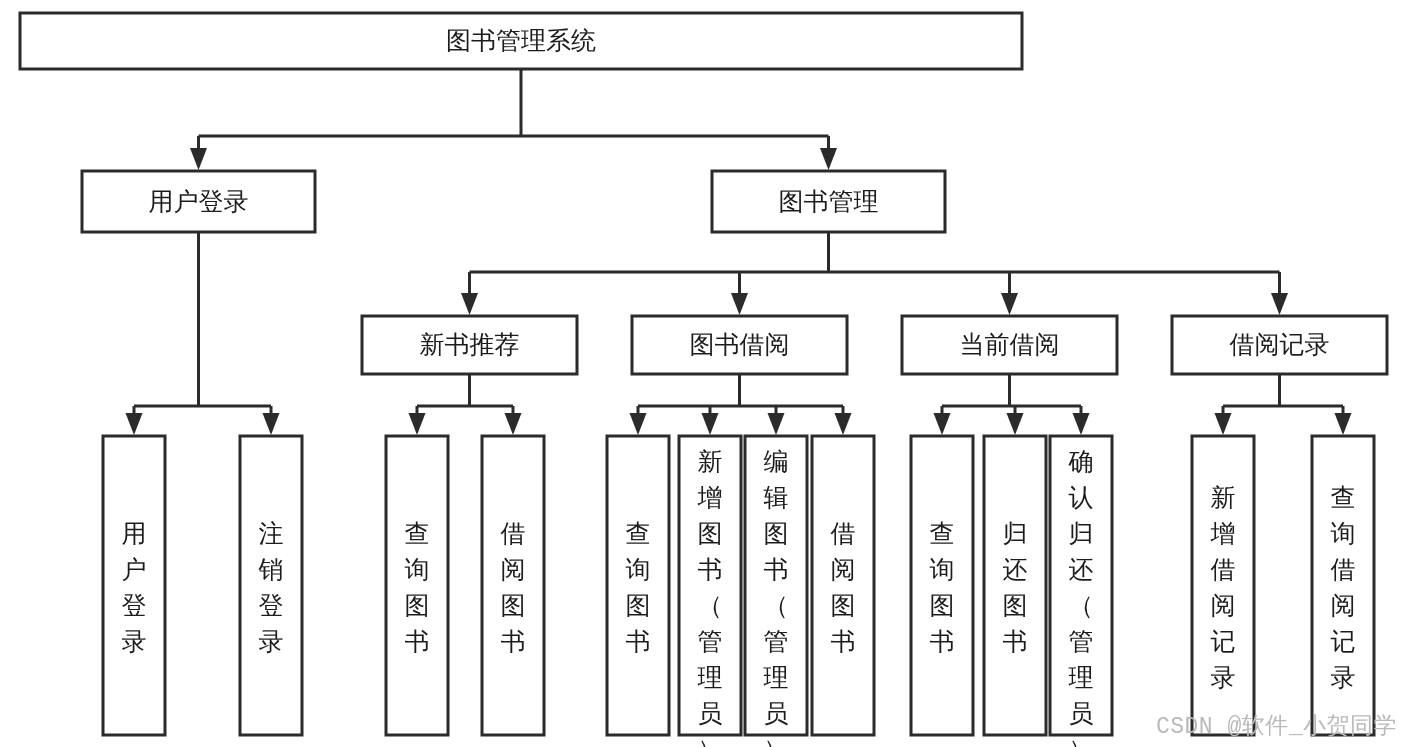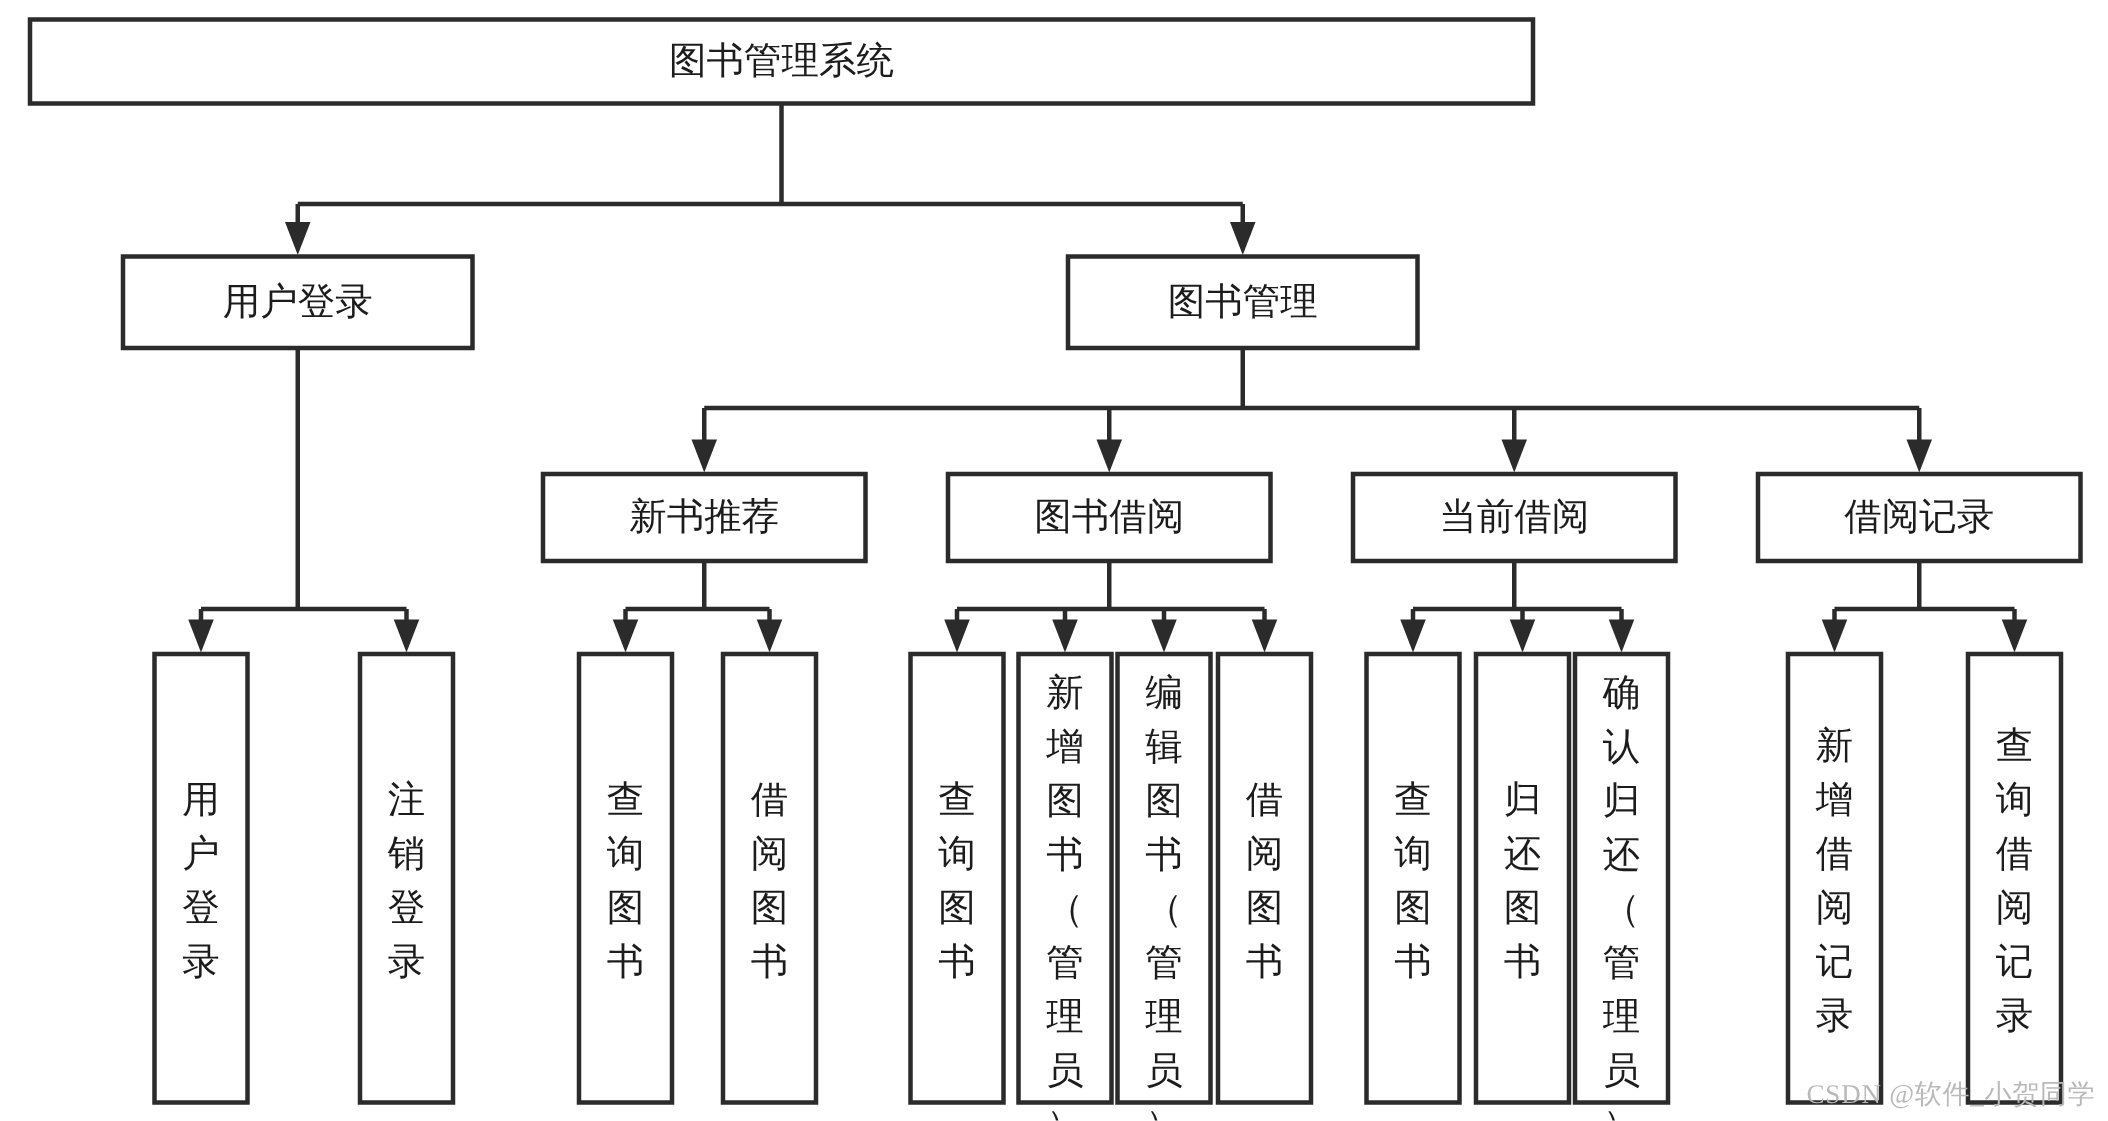--- a/index.html
+++ b/index.html
@@ -53,22 +53,22 @@
   .node-label-v {
     font-family: "DejaVu Sans", "Liberation Sans", sans-serif;
     font-size: 25px;
     fill: #1c1c1c;
     text-anchor: middle;
   }
   .watermark-text {
     position: absolute;
     right: 8px;
     bottom: 6px;
-    font-family: Liberation Serif, serif;
-    font-size: 18px;
+    font-family: Liberation Mono, monospace;
+    font-size: 23px;
     color: #b9b9b9;
     letter-spacing: 0.5px;
     white-space: nowrap;
     user-select: none;
   }
 </style>
 </head>
 <body>
 
 <div id="diagram-root">

